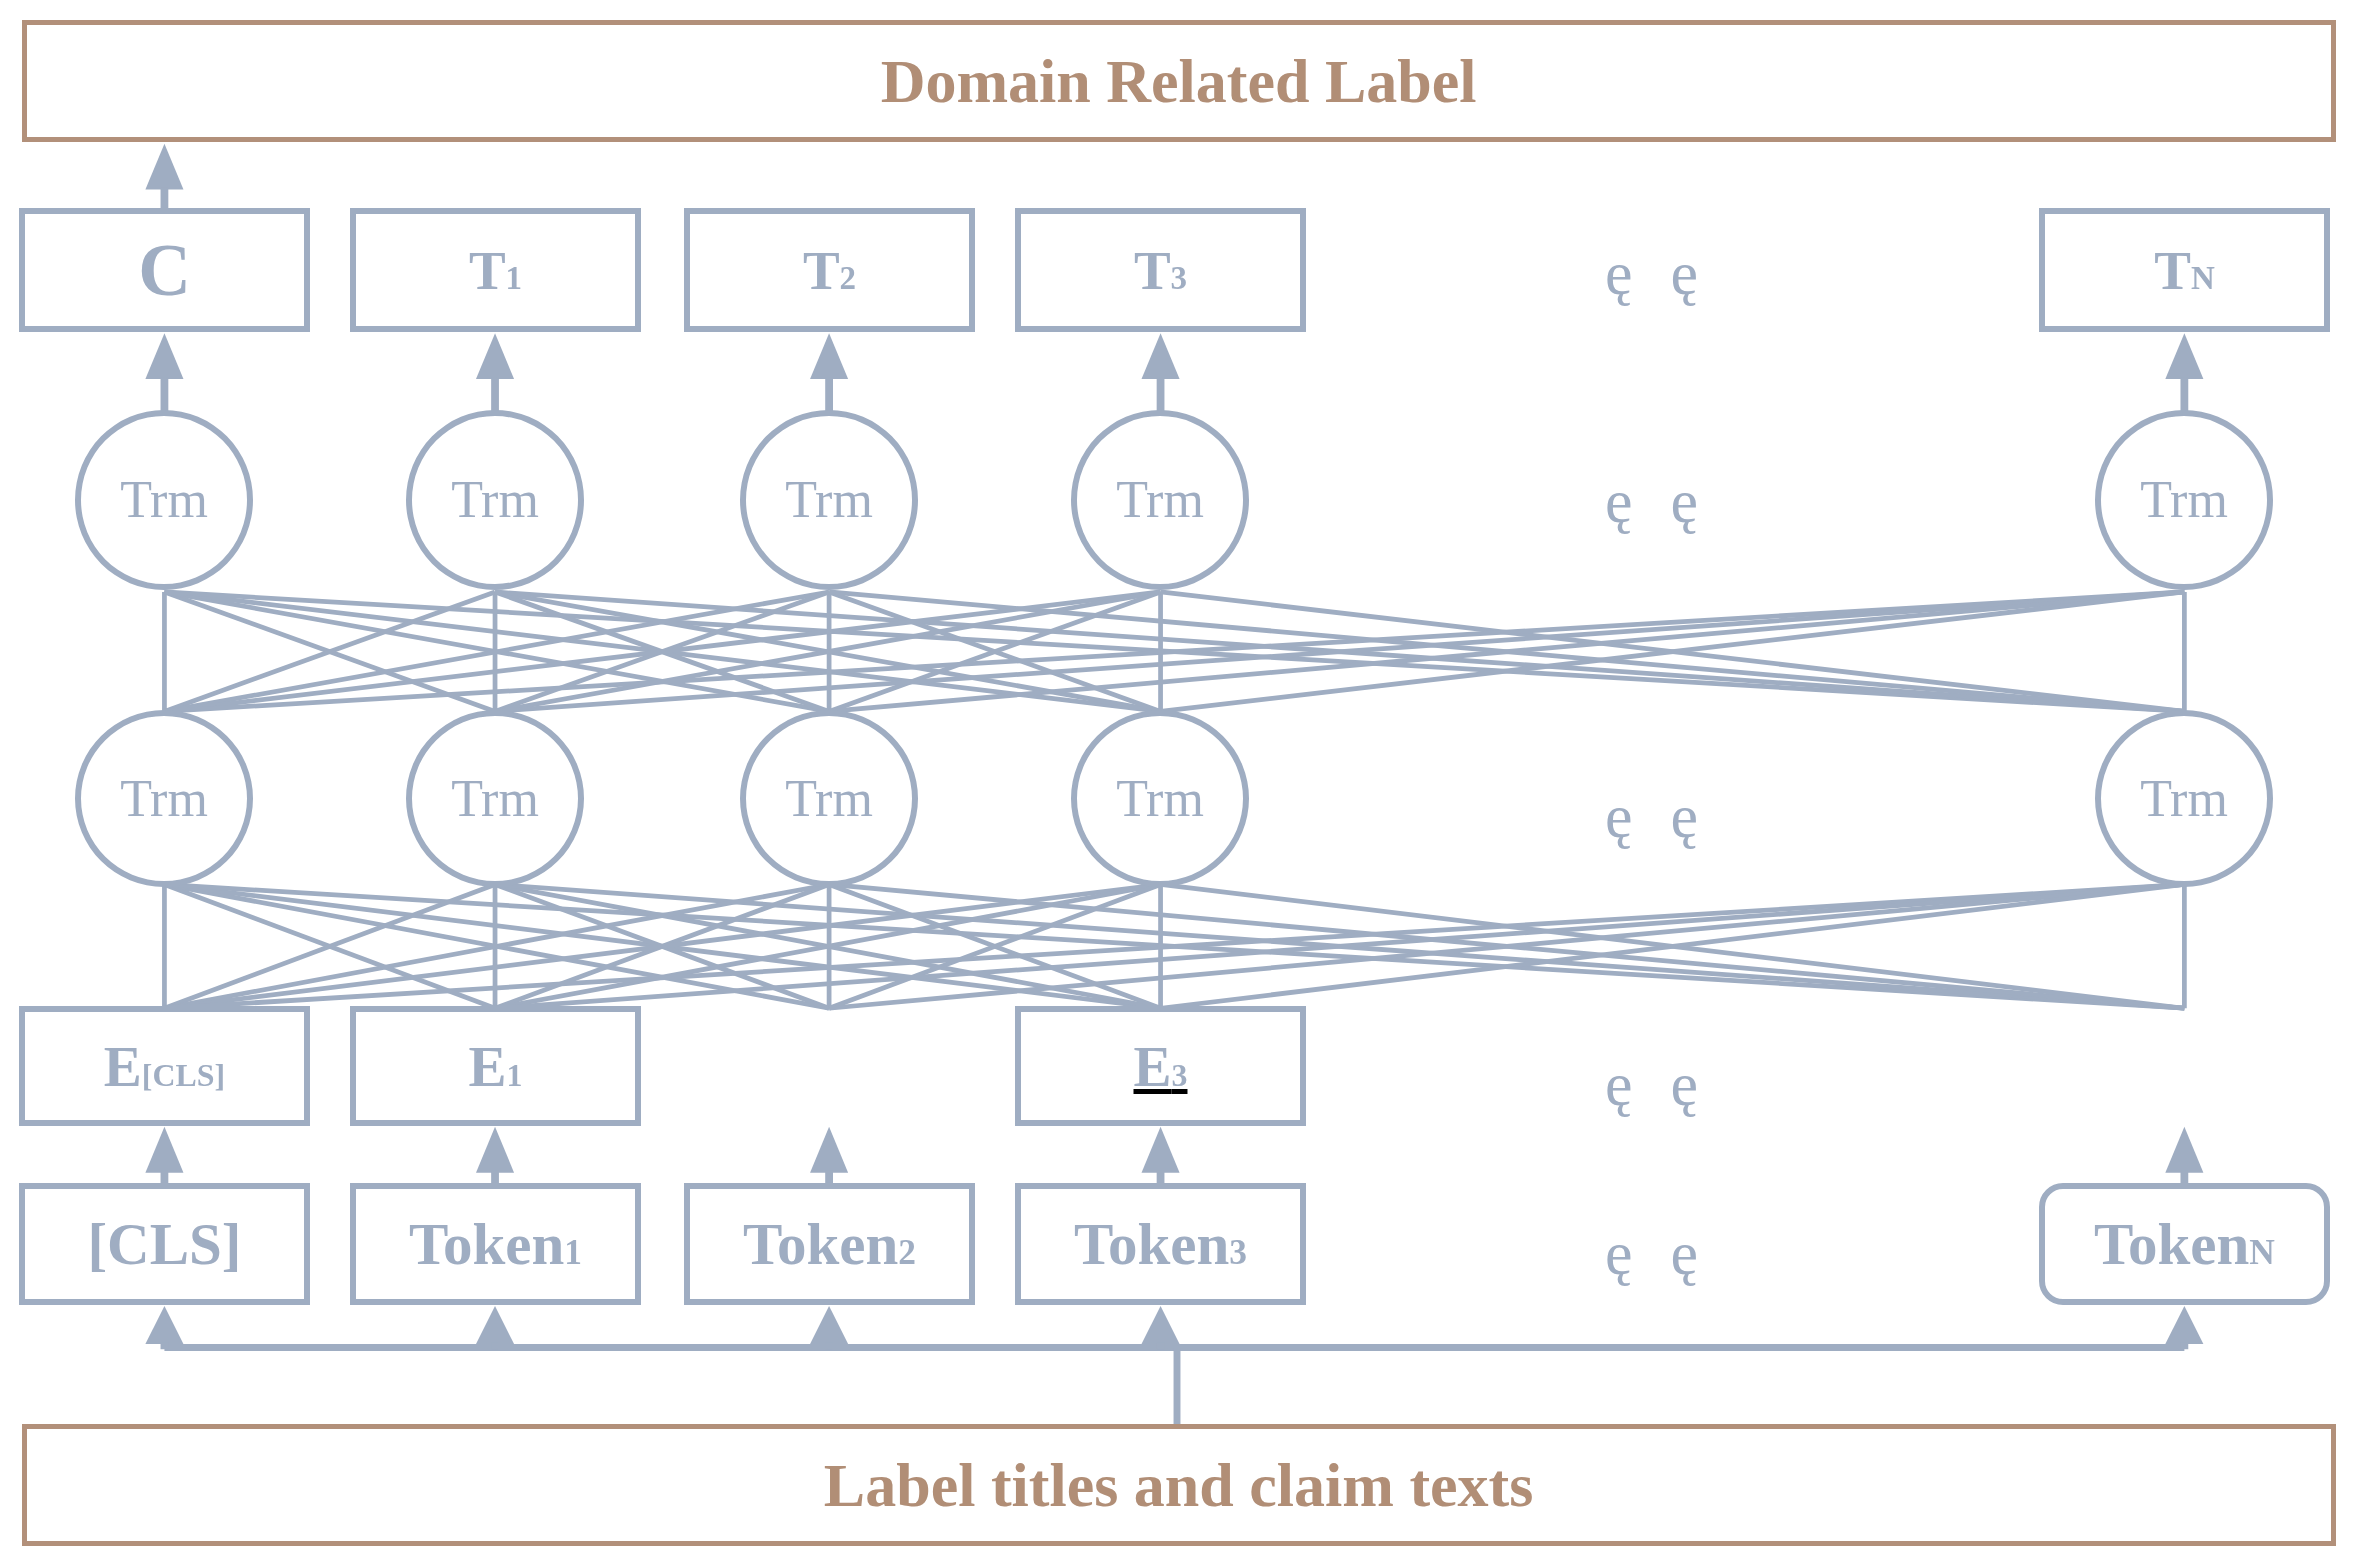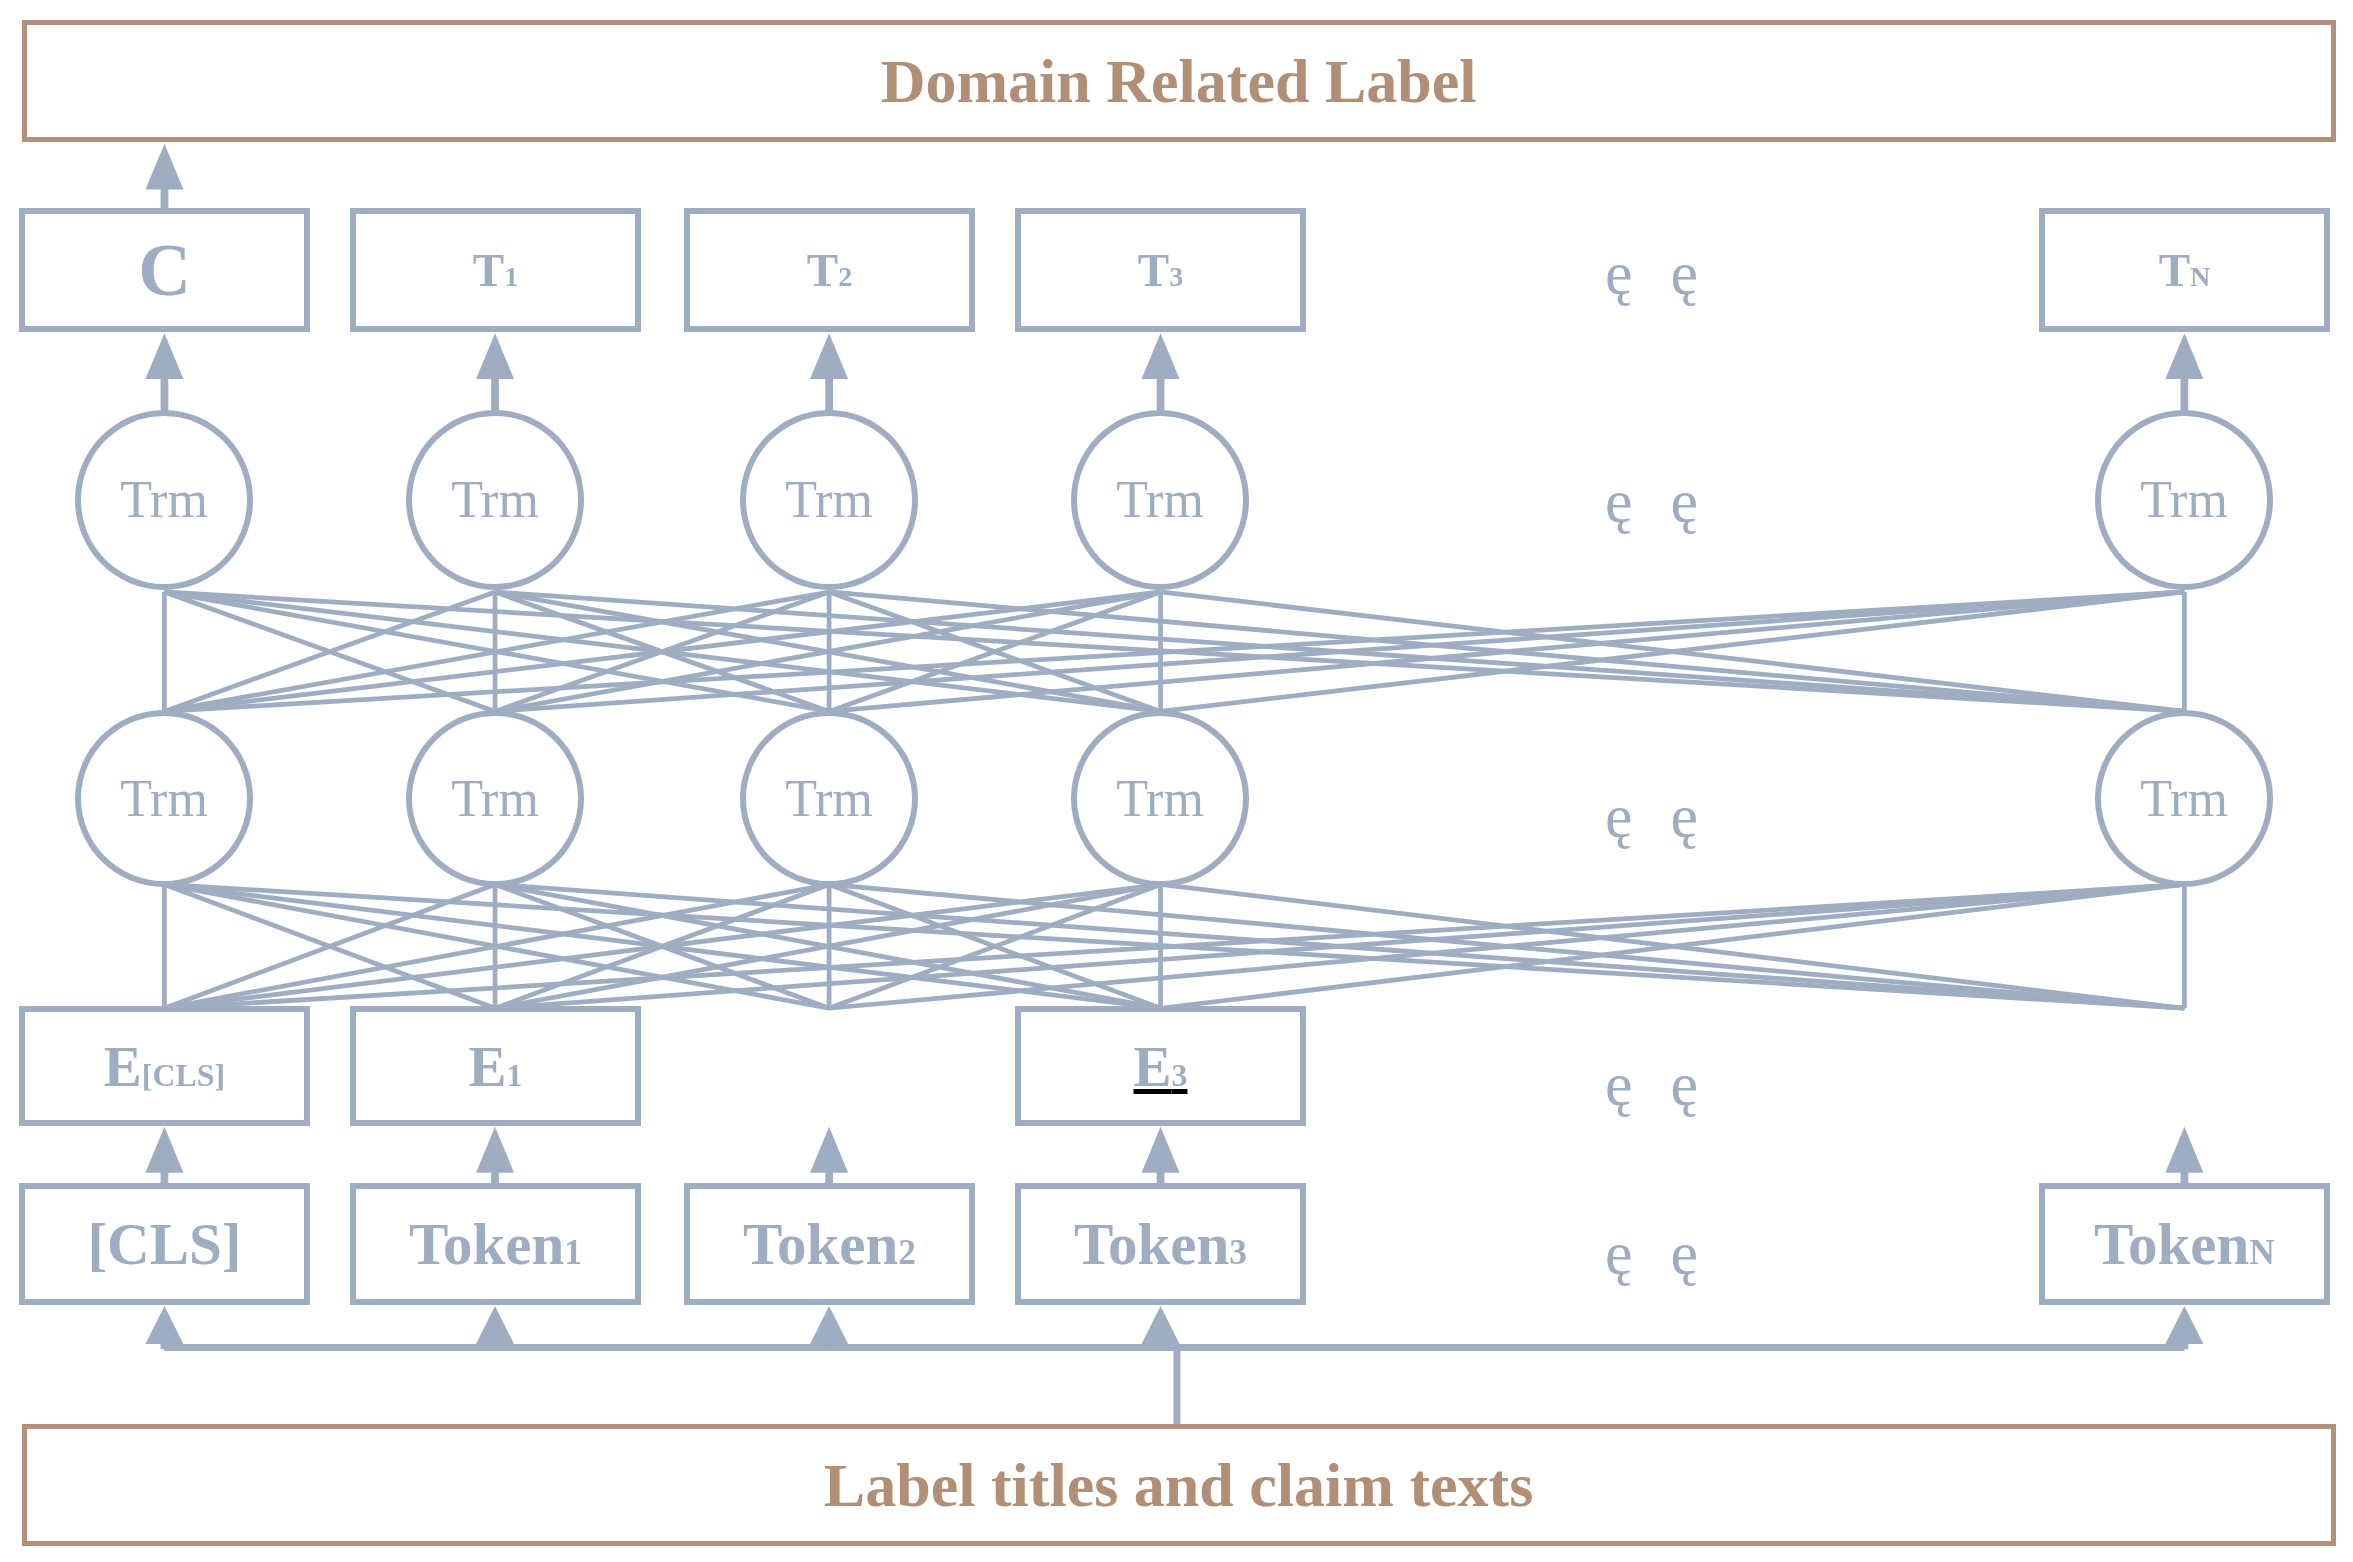--- a/index.html
+++ b/index.html
@@ -29,21 +29,21 @@
     position:absolute;width:291px;box-sizing:border-box;
     border:6px solid #9FADC2;background:#ffffff;z-index:3;
     display:flex;align-items:center;justify-content:center;
   }
   .trow{top:208px;height:124px;}
   .erow{top:1006px;height:120px;}
   .tokrow{top:1183px;height:122px;}
   .nodebox .lbl{
     color:#9FADC2;font-weight:bold;line-height:1;white-space:nowrap;
   }
-  .trow .lbl{font-size:47px;}
+  .trow .lbl{font-size:55px;}
   .erow .lbl{font-size:57px;}
   .tokrow .lbl{font-size:59px;}
   .lbl .sub{font-size:0.6em;}
   .erow .lbl .sub{font-size:0.56em;}
   .c-big{font-size:73px !important;}
 
   
   .trm{
     position:absolute;width:178px;box-sizing:border-box;
     border:6px solid #9FADC2;border-radius:50%;background:#ffffff;z-index:3;
@@ -221,21 +221,21 @@
   </div>
   <div class="nodebox tokrow" style="left:350px;">
     <span class="lbl"><span>Token</span><span class="sub">1</span></span>
   </div>
   <div class="nodebox tokrow" style="left:684px;">
     <span class="lbl"><span>Token</span><span class="sub">2</span></span>
   </div>
   <div class="nodebox tokrow" style="left:1015px;">
     <span class="lbl"><span>Token</span><span class="sub">3</span></span>
   </div>
-  <div class="nodebox tokrow" style="left:2039px;">
+  <div class="nodebox tokrow" style="left:2039px;border-radius:24px;">
     <span class="lbl"><span>Token</span><span class="sub">N</span></span>
   </div>
 
   <div class="dots" style="top:238px;">ę ę</div>
   <div class="dots" style="top:466px;">ę ę</div>
   <div class="dots" style="top:781px;">ę ę</div>
   <div class="dots" style="top:1049px;">ę ę</div>
   <div class="dots" style="top:1218px;">ę ę</div>
 
   <div class="banner" style="top:1424px;">

